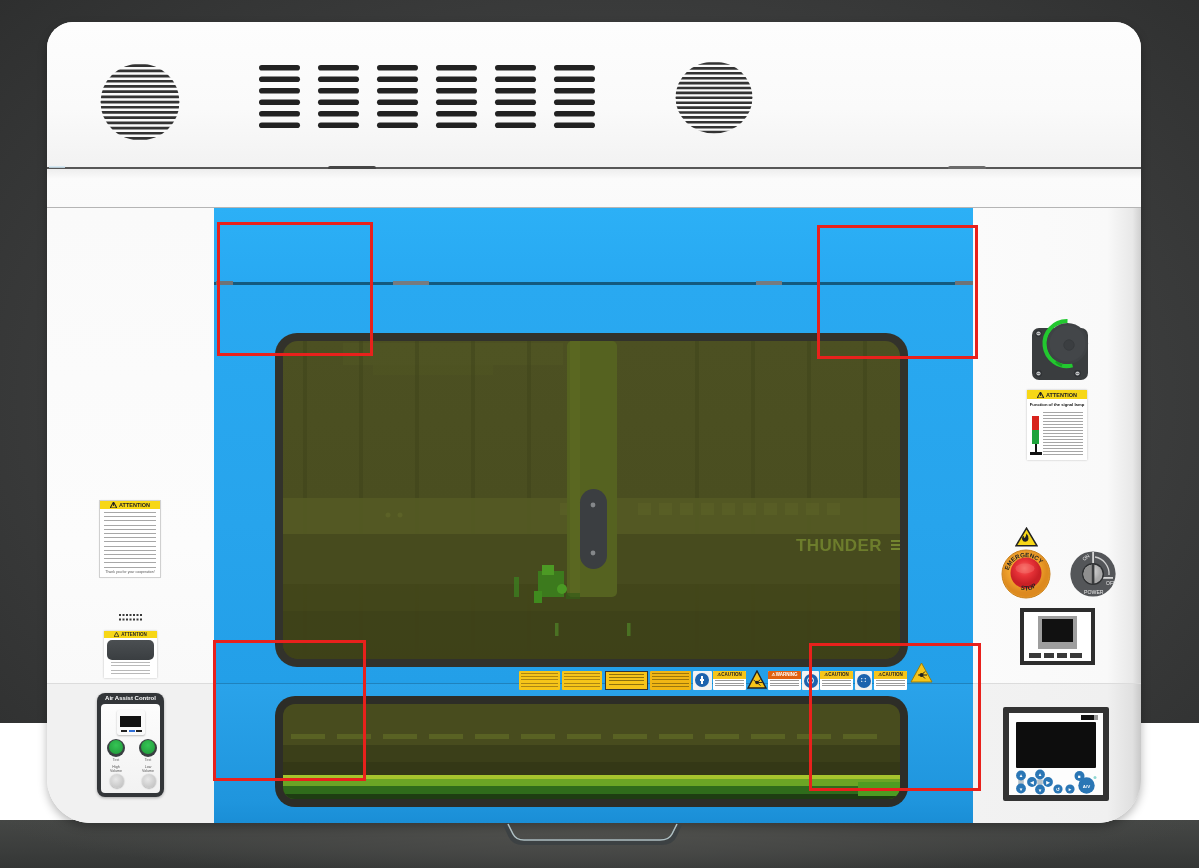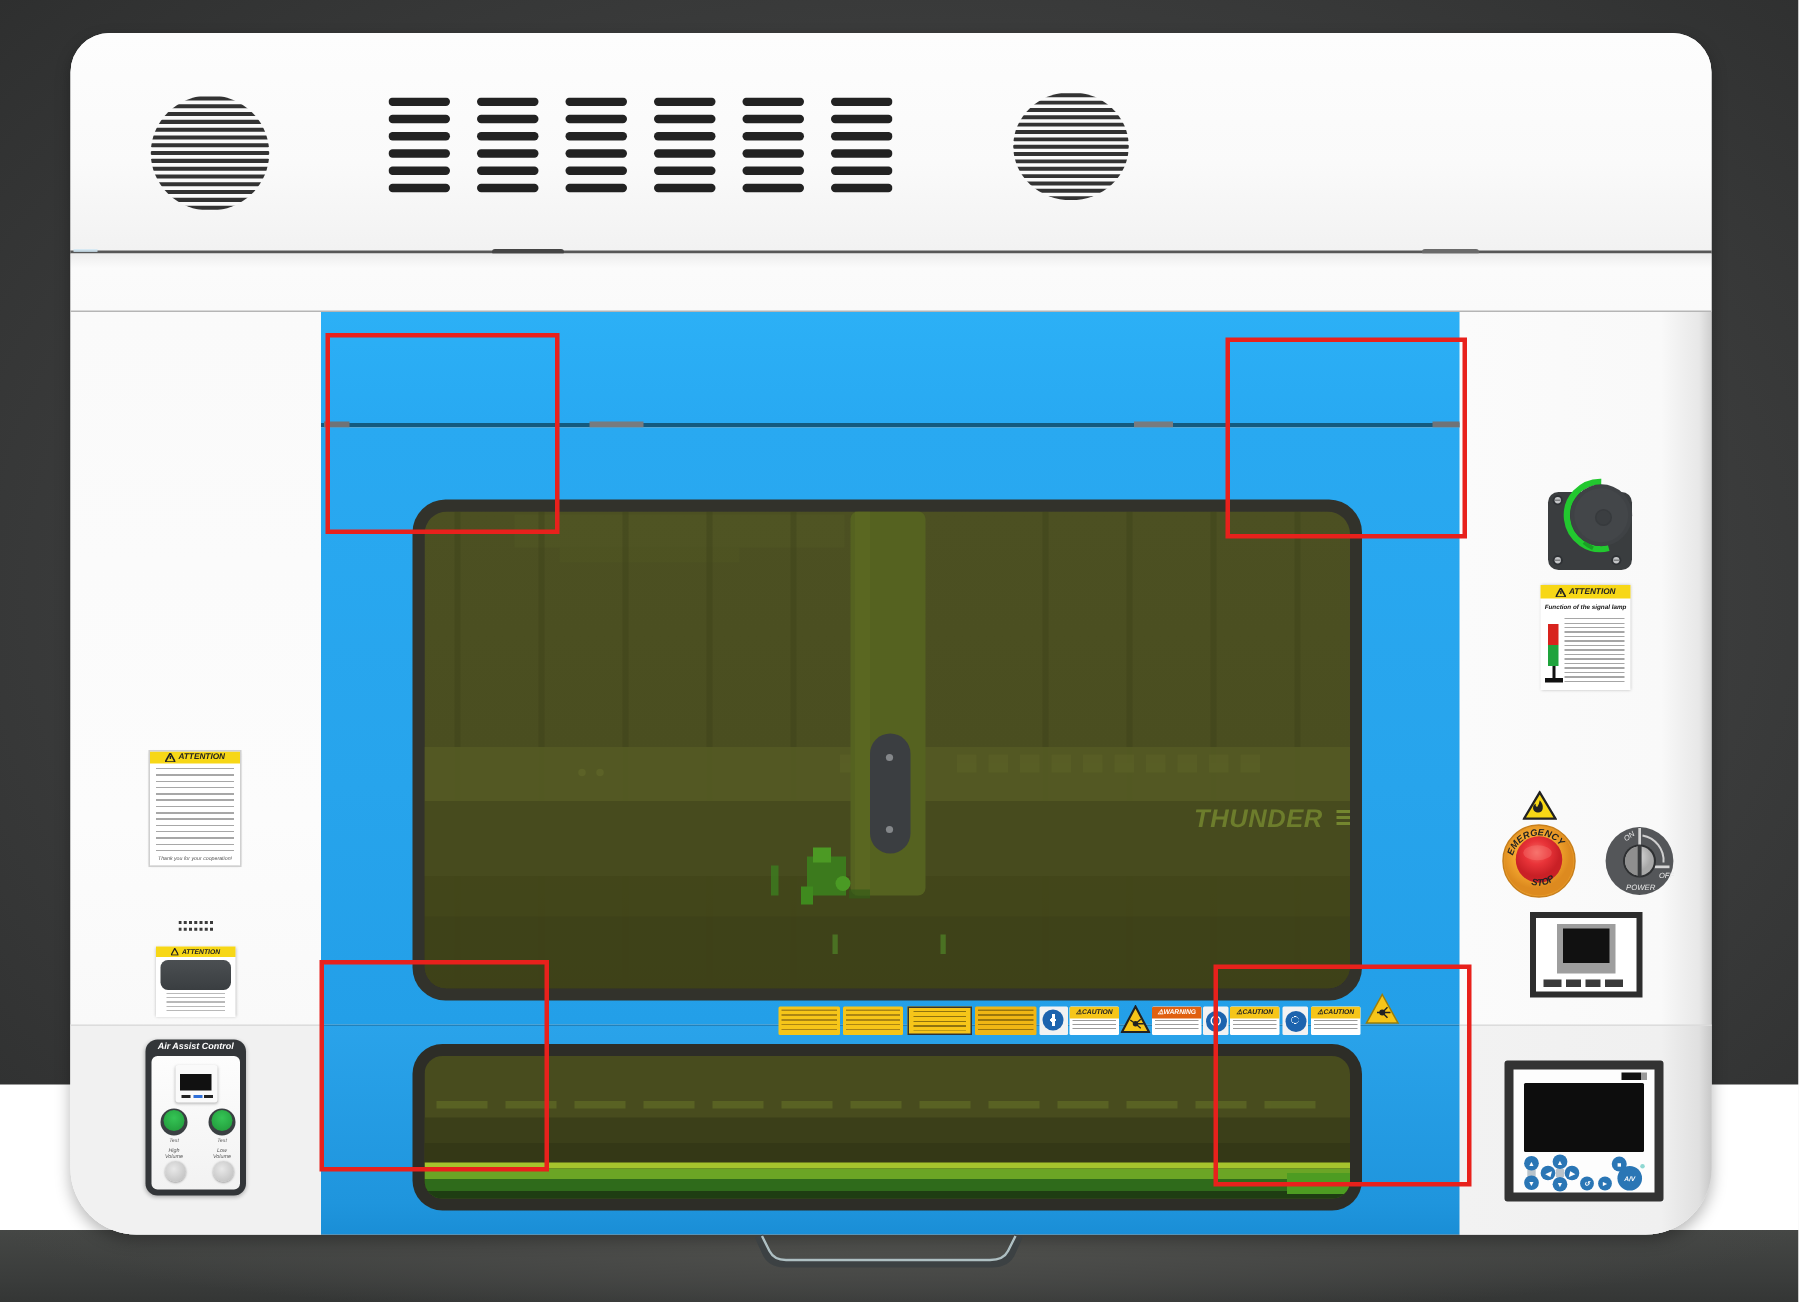--- a/index.html
+++ b/index.html
@@ -1,19 +1,19 @@
 <!DOCTYPE html>
 <html><head>
 <meta charset="utf-8">
 <style>
   html,body{margin:0;padding:0;}
   body{width:1199px;height:868px;overflow:hidden;font-family:"Liberation Sans",sans-serif;}
   .abs{position:absolute;}
   #stage{position:relative;width:1199px;height:723px;background:
-    radial-gradient(ellipse 1000px 700px at 620px 400px, #484848 0%, #3e3f3f 45%, #303131 80%, #272828 100%); font-style: italic;}
+    radial-gradient(ellipse 1000px 700px at 620px 400px, #484848 0%, #3e3f3f 45%, #303131 80%, #272828 100%);}
 </style>
 </head>
 <body>
 <div id="stage">
 
   <div class="abs" style="left:0;top:820px;width:1199px;height:48px;background:linear-gradient(180deg,#454745,#3a3c3b 70%,#343635);"></div>
   <div class="abs" style="left:0px;top:820px;width:1199px;height:48px;background:radial-gradient(ellipse 600px 60px at 600px 0%,#535450 0%,#484947 50%,rgba(64,66,64,0) 100%);"></div>
 
   <div class="abs" style="left:47px;top:22px;width:1094px;height:801px;border-radius:26px 26px 44px 44px;background:#f5f5f5;box-shadow:0 4px 10px rgba(0,0,0,0.28);"></div>
 

